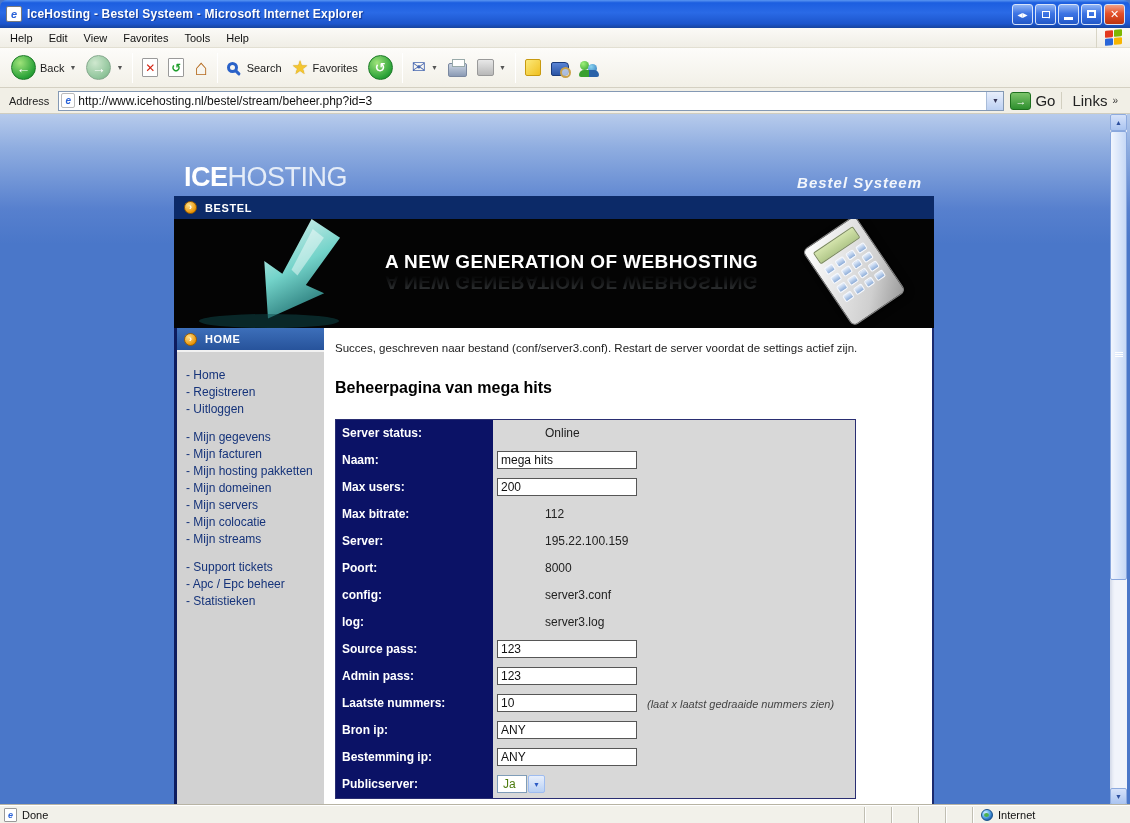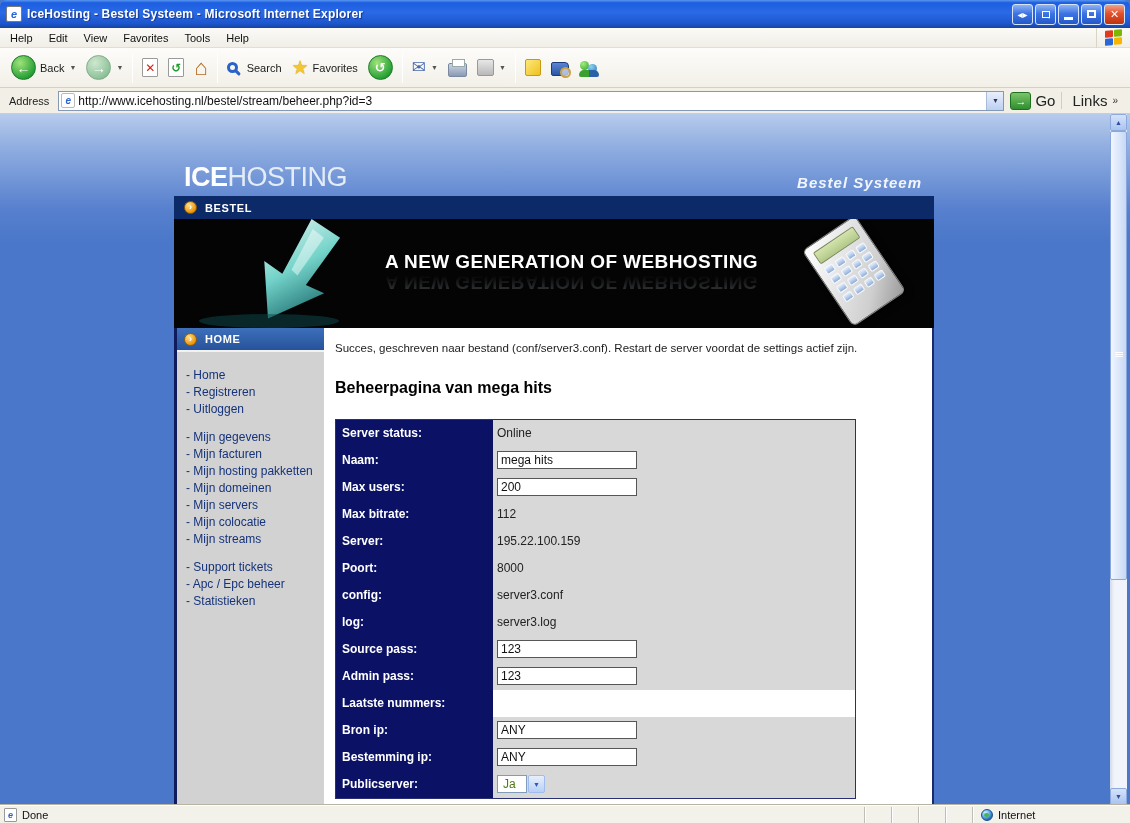--- a/index.html
+++ b/index.html
@@ -130,21 +130,21 @@
   .nav-item::before { content:"- "; }
 
   .main { flex:1; background:#fff; border-right:2px solid #1b2a6e; padding:14px 0 0 11px; }
   .success-msg { font-size:11.5px; color:#222; }
   .page-h1 { font-size:16px; font-weight:bold; color:#000000; margin-top:25px; }
 
   .ftable { margin-top:22px; width:521px; border:1px solid #2a2e72; }
   .frow { display:flex; min-height:27px; }
   .flabel { width:157px; background:#0b1266; color:#fff; font-weight:bold; font-size:12px; padding:6px 0 0 6px; }
   .fvalue { flex:1; background:#d8d8d8; display:flex; align-items:flex-start; padding:4px 0 0 4px; }
-  .ftext { font-size:12px; color:#222; padding-top:2px; }
+  .ftext { font-size:12px; color:#222; padding-top:2px;margin-left:48px; }
   .txt { width:140px; height:18px; border:1px solid #565656; background:#fff; font-size:12px;
     font-family:inherit; padding:0 3px; color:#111; }
   .fnote { font-style:italic; font-size:11px; color:#444; margin-left:10px; padding-top:4px; }
   .sel { display:inline-flex; cursor:pointer; }
   .sel-text { width:30px; height:18px; background:#fff; border:1px solid #7f9db9; font-size:12px; color:#4d7c0f; padding:1px 0 0 5px; }
   .sel-btn { width:17px; height:18px; margin-left:1px; border:1px solid #9ebcf0; border-radius:2px;
     background:linear-gradient(#e8effc,#b8d0f4); color:#2b5ac4; font-size:7px; display:flex; align-items:center; justify-content:center; }
 
   
   .vscroll { position:absolute; right:3px; top:0; width:17px; height:691px; background:#f1f4fb;
@@ -439,20 +439,24 @@
                 </div>
               </div>
               <div class="frow">
                 <div class="flabel">Admin pass:</div>
                 <div class="fvalue">
                   <input class="txt" value="123" style="">
                 </div>
               </div>
               <div class="frow">
                 <div class="flabel">Laatste nummers:</div>
+                <div class="fvalue">
+                  <input class="txt" value="10" style="">
+                  <span class="fnote">(laat x laatst gedraaide nummers zien)</span>
+                </div>
               </div>
               <div class="frow">
                 <div class="flabel">Bron ip:</div>
                 <div class="fvalue">
                   <input class="txt" value="ANY" style="">
                 </div>
               </div>
               <div class="frow">
                 <div class="flabel">Bestemming ip:</div>
                 <div class="fvalue">

